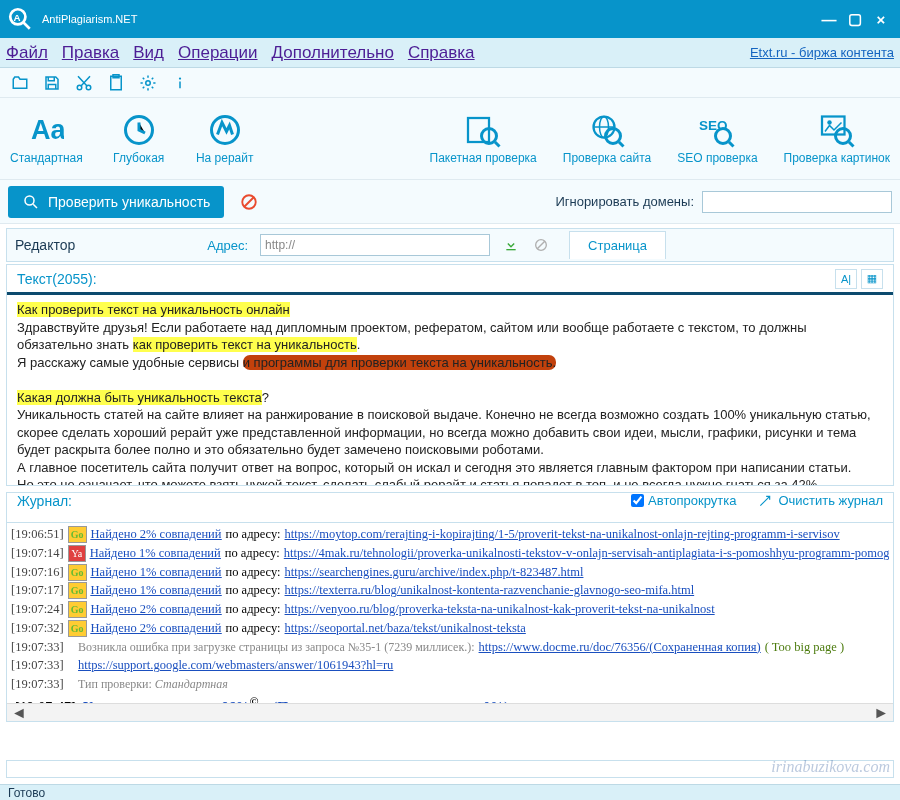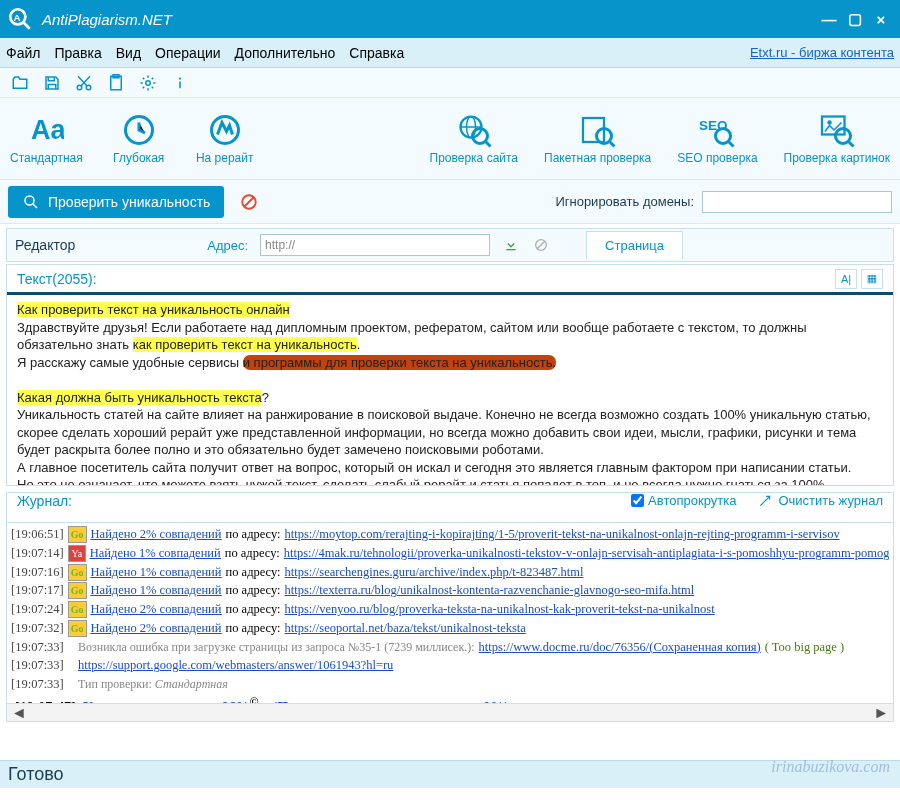--- a/index.html
+++ b/index.html
@@ -1,22 +1,22 @@
 <!DOCTYPE html>
 <html><head>
 <meta charset="utf-8">
 <style>
   * { box-sizing: border-box; margin: 0; padding: 0; }
   body { font-family: 'Segoe UI', Tahoma, sans-serif; font-size: 13px; background: #fff; width: 900px; height: 800px; overflow: hidden; position: relative; }
   .titlebar { height: 38px; background: #0794ca; color: #fff; display: flex; align-items: center; padding: 0 6px; }
   .titlebar .logo { width: 28px; height: 28px; margin-right: 8px; display: flex; align-items: center; justify-content: center;}
-  .titlebar .title { font-size: 15px; flex: 1; font-style: italic; }
+  .titlebar .title { font-size: 11px; flex: 1; }
   .winbtn { width: 26px; height: 20px; display: flex; align-items: center; justify-content: center; cursor: pointer; font-size: 15px; font-weight: bold; }
   .menubar { height: 30px; background: #d9f0f8; border-bottom: 1px solid #bdd9e5; display: flex; align-items: center; padding: 0 6px; gap: 14px; }
-  .menubar .menu-item { color: #000000; cursor: pointer; font-size: 14px; }
+  .menubar .menu-item { color: #4c1d95; cursor: pointer; font-size: 17px; text-decoration: underline; }
   .menubar .spacer { flex: 1; }
   .menubar .link-right { color: #1565c0; text-decoration: underline; cursor: pointer; font-size: 13px;}
   .toolbar1 { height: 30px; background: #f4fbfe; border-bottom: 1px solid #dfeaf0; display: flex; align-items: center; padding: 0 10px; gap: 12px; }
   .tb-icon { width: 20px; height: 20px; color: #0794ca; cursor: pointer; display:flex; align-items:center; justify-content:center;}
   .ribbon { height: 82px; background: #f4fbfe; border-bottom: 1px solid #dfeaf0; display: flex; align-items: center; padding: 0 10px; gap: 26px; }
   .ribbon-btn { display: flex; flex-direction: column; align-items: center; gap: 4px; cursor: pointer; color: #0794ca; min-width: 60px;}
   .ribbon-btn .rlabel { font-size: 12px; text-align: center; line-height: 1.1; }
   .ribbon-icon { width: 36px; height: 36px; display:flex; align-items:center; justify-content:flex-start;}
   .ribbon-spacer { flex: 1; }
   .actionbar { height: 44px; background: #f4fbfe; border-bottom: 1px solid #dfeaf0; display: flex; align-items: center; padding: 0 8px; gap: 16px; }
@@ -25,21 +25,21 @@
   .ignore-group { margin-left: auto; display: flex; align-items: center; gap: 8px; }
   .ignore-group .lbl { color: #1b3a54; }
   .ignore-input { width: 190px; height: 22px; border: 1px solid #a8c8d8; padding: 0 4px; font-size: 12px; }
   .workspace { padding: 4px 6px 0 6px; }
   .addrbar { display: flex; align-items: center; height: 34px; gap: 12px; background: #f4fbfe; border: 1px solid #c7e0ed; padding: 12px 8px; }
   .addrbar .ed-label { color: #1b3a54; font-weight: 500; font-size: 14px;}
   .addrbar .addr-label { color: #0794ca; margin-left: 120px; }
   .addr-input { flex: 0 0 230px; height: 22px; border: 1px solid #a8c8d8; padding: 0 4px; font-size: 12px; color: #888; }
   .addrbar .dl-icon { color: #3aa93a; width: 18px; height: 18px; cursor: pointer; display:flex;align-items:center;justify-content:center;}
   .addrbar .no-icon { color: #b0b0b0; width: 18px; height: 18px; display:flex;align-items:center;justify-content:center;}
-  .tab { border: 1px solid #c7e0ed; border-bottom: none; padding: 6px 18px; color: #0794ca; background: #fff; margin-left: 24px; cursor: pointer;}
+  .tab { border: 1px solid #c7e0ed; border-bottom: none; padding: 6px 18px; color: #0794ca; background: #fff; margin-left: 7px; cursor: pointer;}
   .editor-box { border: 1px solid #c7e0ed; background: #fff; margin-top: 2px; }
   .editor-head { display: flex; align-items: center; height: 30px; padding: 0 10px; color: #0794ca; border-bottom: 3px solid #0c4a6e; }
   .editor-head .head-title { font-size: 14px; }
   .editor-head .sp { flex:1; }
   .head-icon { width: 22px; height: 20px; border: 1px solid #c7e0ed; margin-left: 4px; display:flex;align-items:center;justify-content:center; color:#0794ca; cursor:pointer; font-size:11px;}
   .editor-body { padding: 6px 10px; font-size: 13px; color: #222; height: 190px; overflow: hidden; line-height: 1.35; font-family: Arial, sans-serif;}
   .hl-y { background: #ffff4d; }
   .hl-g { background: #c2410c; border-radius: 7px; }
   .journal-box { border: 1px solid #c7e0ed; margin-top: 6px; background: #fff; }
   .journal-head { display: flex; align-items: flex-start; height: 30px; padding: 0 10px; border-bottom: 1px solid #c7e0ed; }
@@ -51,21 +51,21 @@
   .jrow { display: flex; align-items: baseline; gap: 4px; white-space: nowrap; overflow: hidden; line-height: 1.5;}
   .jrow .ts { color: #444; }
   .badge-go { background: #ffcc33; color: #6b3; border: 1px solid #999; padding: 0 2px; font-size: 10px; font-weight: bold; display:inline-block; min-width:18px; text-align:center;}
   .badge-ya { background: #e04040; color: #fff; border: 1px solid #999; padding: 0 2px; font-size: 10px; display:inline-block; min-width:18px; text-align:center;}
   .jlink { color: #1a4fbf; text-decoration: underline; cursor: pointer; }
   .red { color: #4d7c0f; }
   .jerr { color: #888; font-size: 12px; }
   .final-row { font-weight: bold; font-size: 14px; padding: 2px 4px; }
   .final-row .u { text-decoration: underline; color: #1a4fbf; }
   .hscroll { height: 18px; border-top: 1px solid #ddd; background: #f3f3f3; display:flex; align-items:center; justify-content:space-between; padding:0 4px; color:#555; font-size:16px; font-weight:bold;}
-  .statusbar { position: absolute; bottom: 12px; left: 0; right: 0; height: 28px; background: #d9f0f8; border-top: 1px solid #bdd9e5; display: flex; align-items: center; padding: 0 8px; color: #1b3a54; font-size: 18px;}
+  .statusbar { position: absolute; bottom: 0; left: 0; right: 0; height: 16px; background: #d9f0f8; border-top: 1px solid #bdd9e5; display: flex; align-items: center; padding: 0 8px; color: #1b3a54; font-size: 12px;}
   .edit-strip { position:absolute; bottom:22px; left:6px; right:6px; height:18px; border:1px solid #c7e0ed; background:#fff;}
   .watermark { position: absolute; right: 10px; bottom: 24px; color: rgba(60,100,160,0.35); font-style: italic; font-family: 'Times New Roman', serif; font-size: 16px; }
   svg { display:block; }
 </style>
 </head>
 <body>
 
 <div class="titlebar">
   <div class="logo">
     <svg width="26" height="26" viewBox="0 0 24 24">
@@ -153,38 +153,38 @@
           <circle cx="12" cy="12" r="9" fill="none" stroke="#0794ca" stroke-width="2"></circle>
           <path stroke="#0794ca" stroke-width="2" fill="none" d="M7 15l3-8 3 6 2-4 2 6"></path>
         </svg>
       </div>
     <div class="rlabel">На рерайт</div>
   </div>
   <div class="ribbon-spacer"></div>
   <div class="ribbon-btn">
     <div class="ribbon-icon">
         <svg width="36" height="36" viewBox="0 0 24 24">
+          <rect x="2" y="4" width="14" height="16" fill="none" stroke="#0794ca" stroke-width="1.5"></rect>
+          <circle cx="16" cy="16" r="5" fill="none" stroke="#0794ca" stroke-width="2"></circle>
+          <line x1="20" y1="20" x2="23" y2="23" stroke="#0794ca" stroke-width="2"></line>
+        </svg>
+      </div>
+    <div class="rlabel">Пакетная проверка</div>
+  </div>
+  <div class="ribbon-btn">
+    <div class="ribbon-icon">
+        <svg width="36" height="36" viewBox="0 0 24 24">
           <circle cx="10" cy="10" r="7" fill="none" stroke="#0794ca" stroke-width="1.5"></circle>
           <ellipse cx="10" cy="10" rx="3" ry="7" fill="none" stroke="#0794ca" stroke-width="1"></ellipse>
           <line x1="3" y1="10" x2="17" y2="10" stroke="#0794ca"></line>
           <circle cx="16" cy="16" r="5" fill="none" stroke="#0794ca" stroke-width="2"></circle>
           <line x1="20" y1="20" x2="23" y2="23" stroke="#0794ca" stroke-width="2"></line>
         </svg>
       </div>
     <div class="rlabel">Проверка сайта</div>
-  </div>
-  <div class="ribbon-btn">
-    <div class="ribbon-icon">
-        <svg width="36" height="36" viewBox="0 0 24 24">
-          <rect x="2" y="4" width="14" height="16" fill="none" stroke="#0794ca" stroke-width="1.5"></rect>
-          <circle cx="16" cy="16" r="5" fill="none" stroke="#0794ca" stroke-width="2"></circle>
-          <line x1="20" y1="20" x2="23" y2="23" stroke="#0794ca" stroke-width="2"></line>
-        </svg>
-      </div>
-    <div class="rlabel">Пакетная проверка</div>
   </div>
   <div class="ribbon-btn">
     <div class="ribbon-icon">
         <svg width="36" height="36" viewBox="0 0 24 24">
           <text x="0" y="12" fill="#0794ca" font-size="9" font-weight="bold">SEO</text>
           <circle cx="16" cy="16" r="5" fill="none" stroke="#0794ca" stroke-width="2"></circle>
           <line x1="20" y1="20" x2="23" y2="23" stroke="#0794ca" stroke-width="2"></line>
         </svg>
       </div>
     <div class="rlabel">SEO проверка</div>
@@ -250,21 +250,21 @@
       <span class="head-icon">A|</span>
       <span class="head-icon">▦</span>
     </div>
     <div class="editor-body">
       <span class="hl-y">Как проверить текст на уникальность онлайн</span><br>
       <span>Здравствуйте друзья! Если работаете над дипломным проектом, рефератом, сайтом или вообще работаете с текстом, то должны обязательно знать </span><span class="hl-y">как проверить текст на уникальность</span><span>.</span><br>
       <span>Я расскажу самые удобные сервисы </span><span class="hl-g">и программы для проверки текста на уникальность.</span><br><br>
       <span class="hl-y">Какая должна быть уникальность текста</span><span>?</span><br>
       <span>Уникальность статей на сайте влияет на ранжирование в поисковой выдаче. Конечно не всегда возможно создать 100% уникальную статью, скорее сделать хороший рерайт уже представленной информации, но всегда можно добавить свои идеи, мысли, графики, рисунки и тема будет раскрыта более полно и это обязательно будет замечено поисковыми роботами.</span><br>
       <span>А главное посетитель сайта получит ответ на вопрос, который он искал и сегодня это является главным фактором при написании статьи.</span><br>
-      <span>Но это не означает, что можете взять чужой текст, сделать слабый рерайт и статья попадет в топ, и не всегда нужно гнаться за 100%</span>
+      <span>Но это не означает, что можете взять чужой текст, сделать слабый рерайт и статья попадет в топ, и не всегда нужно гнаться за 42%</span>
     </div>
   </div>
 
   <div class="journal-box">
     <div class="journal-head">
       <span class="jtitle">Журнал:</span>
       <span class="sp"></span>
       <label class="autoscroll">
         <input type="checkbox" checked="" style=""> 
           <span>Автопрокрутка</span>

